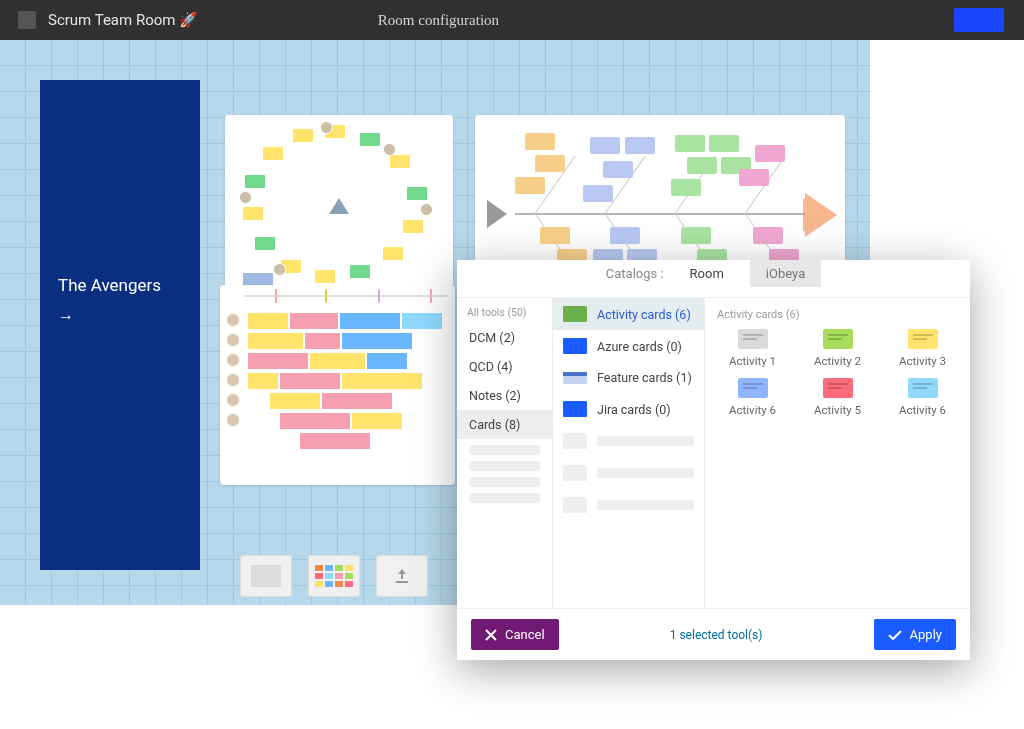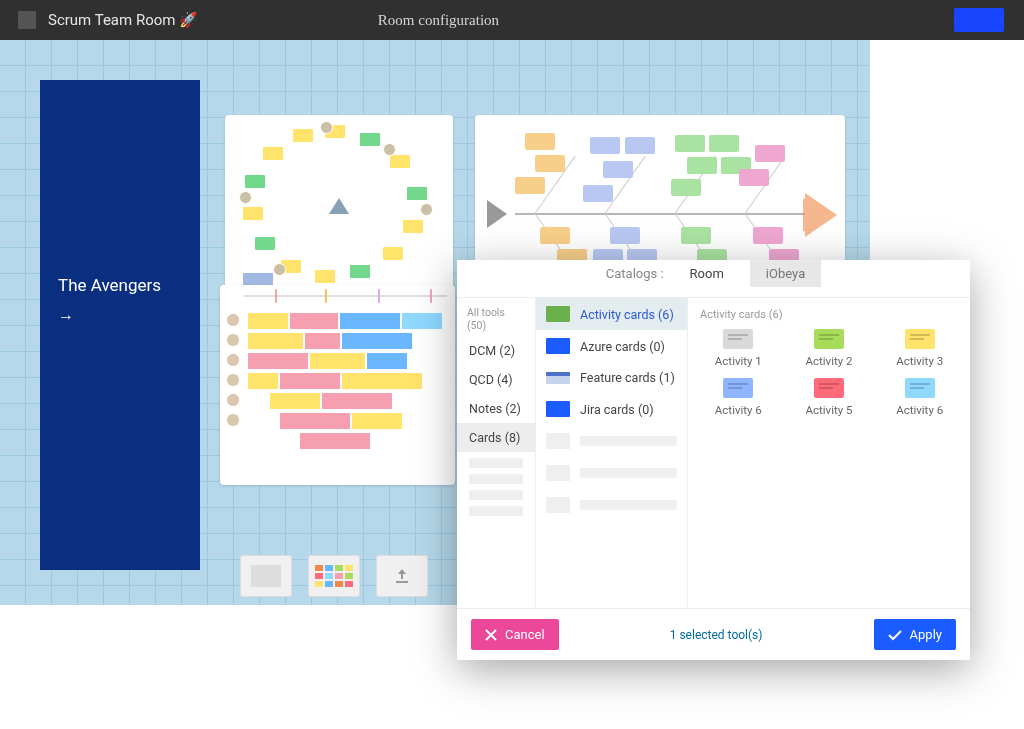--- a/index.html
+++ b/index.html
@@ -53,42 +53,42 @@
   .dock-item.cards .c { width:8px; height:6px; }
 
   
   .dialog { position:absolute; left:457px; top:260px; width:513px; height:400px; background:#fff; box-shadow: 0 10px 40px rgba(0,0,0,0.35); display:flex; flex-direction:column; }
   .dialog h2 { font-weight:400; font-size:17px; text-align:center; padding:18px 0 12px; color:#333; }
   .catalog-row { display:flex; justify-content:center; align-items:center; gap:10px; font-size:13px; color:#888; padding-bottom:10px; }
   .catalog-btn { padding:6px 16px; background:#fff; color:#444; font-size:13px; border:none; }
   .catalog-btn.inactive { background:#e7e7e7; color:#777; }
   .dialog-body { flex:1; display:flex; border-top:1px solid #eee; overflow:hidden; }
   .col { overflow:auto; }
-  .col1 { width:79px; border-right:1px solid #eee; }
+  .col1 { width:96px; border-right:1px solid #eee; }
   .col2 { width:152px; border-right:1px solid #eee; }
   .col3 { flex:1; padding:8px 12px; }
   .cat-head { padding:8px 10px 4px; font-size:10.5px; color:#9a9a9a; }
   .cat-item { padding:7px 12px; font-size:12.5px; color:#444; cursor:pointer; }
   .cat-item.active { background:#ededed; }
   .skel { margin:6px 12px; height:10px; background:#efefef; border-radius:2px; }
   .tool-item { display:flex; align-items:center; gap:10px; padding:8px 10px; font-size:12.5px; color:#444; cursor:pointer; }
   .tool-item.selected { background:#e4ecef; color:#2a5bd7; }
   .tool-swatch { width:24px; height:16px; border-radius:1px; }
   .tool-skel { display:flex; align-items:center; gap:10px; padding:8px 10px; }
   .tool-skel .a { width:24px; height:16px; background:#efefef; }
   .tool-skel .b { flex:1; height:10px; background:#efefef; border-radius:2px; }
   .col3-head { font-size:11px; color:#9a9a9a; padding:2px 0 8px; }
   .act-grid { display:grid; grid-template-columns:repeat(3,1fr); gap:10px 14px; }
   .act { display:flex; flex-direction:column; align-items:center; gap:5px; font-size:11.5px; color:#666; }
   .act .icon { width:30px; height:20px; border-radius:2px; position:relative; }
   .act .icon::before { content:''; position:absolute; left:5px; top:5px; right:5px; height:2px; background:rgba(0,0,0,0.18); }
   .act .icon::after { content:''; position:absolute; left:5px; top:9px; width:14px; height:2px; background:rgba(0,0,0,0.18); }
   .dialog-footer { height:52px; display:flex; align-items:center; padding:0 14px; gap:12px; border-top:1px solid #eee; }
   .btn { display:inline-flex; align-items:center; gap:8px; padding:8px 14px; font-size:13px; border:none; cursor:pointer; border-radius:2px; }
-  .btn-cancel { background:#ec4899; color:#fff; }
+  .btn-cancel { background:#701a75; color:#fff; }
   .btn-apply { background:#1a5cff; color:#fff; }
   .footer-status { flex:1; text-align:center; font-size:12px; color:#0369a1; }
 </style>
 </head>
 <body>
 
 <div class="topbar">
   <div class="app-square"></div>
   <div class="room-title">Scrum Team Room 🚀</div>
   <div class="config">Room configuration</div>

